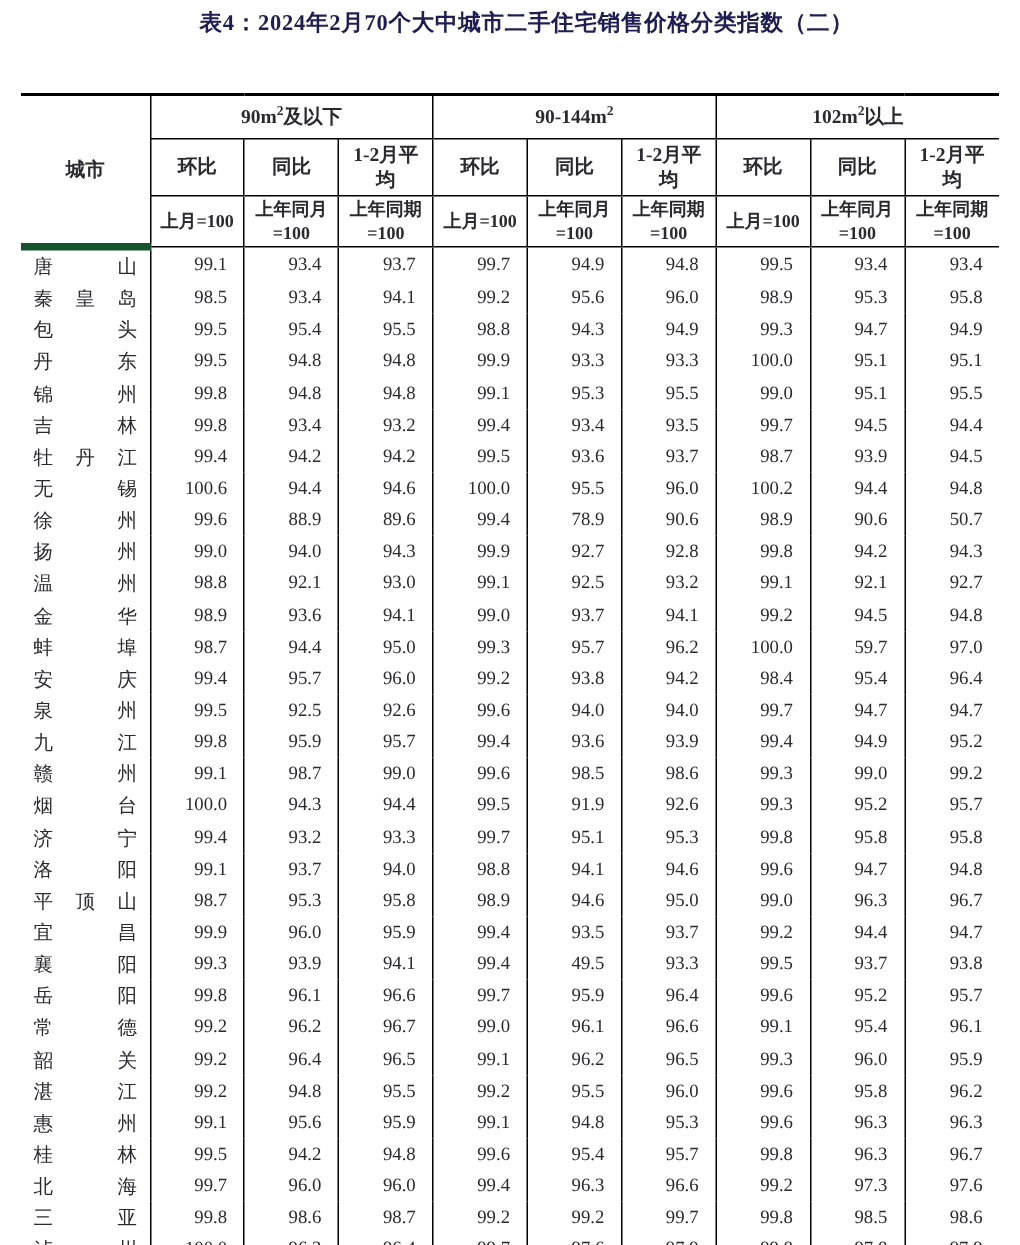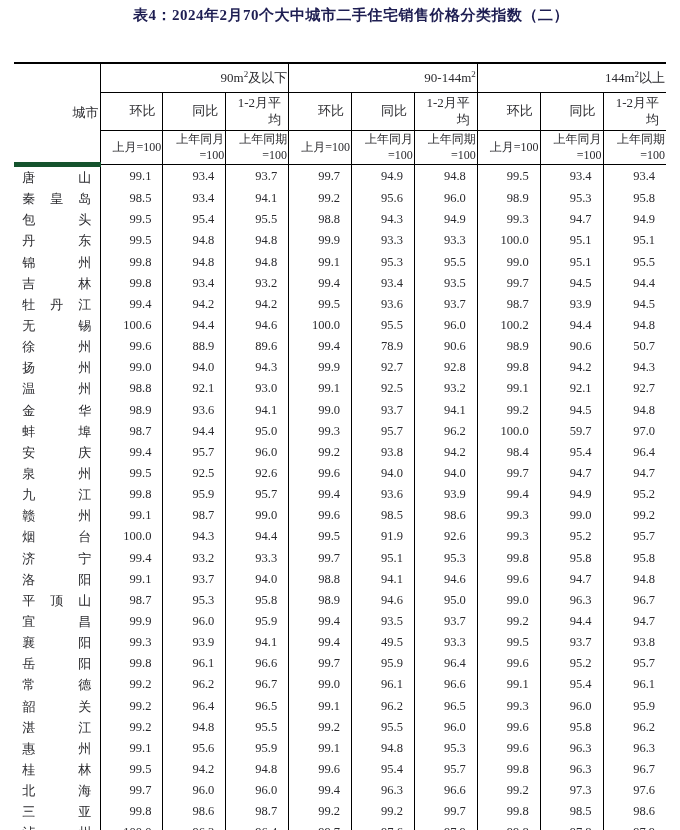--- a/index.html
+++ b/index.html
@@ -18,21 +18,21 @@
   }
   table.idx{
     position:absolute;top:62px;left:14px;
     width:652px;
     border-collapse:collapse;table-layout:fixed;
     border-top:2.6px solid #000;
     border-bottom:2.6px solid #000;
     color:#2a2a2e;
   }
   col.c-city{width:86px;}
-  thead th{font-weight:normal;text-align:right;vertical-align:middle;}
+  thead th{font-weight:bold;text-align:center;vertical-align:middle;}
   th.grp{
     height:26px;font-size:13px;
     border-left:1px solid #000;border-bottom:1px solid #000;
   }
   th.sub{
     height:37px;font-size:13px;line-height:1.25;
     padding:0 7px;
     border-left:1px solid #000;border-bottom:1px solid #000;
   }
   th.base{
@@ -73,21 +73,21 @@
       <col>
       <col>
       <col>
       <col>
   </colgroup>
   <thead>
     <tr>
       <th class="city-th" rowspan="3">城市</th>
       <th class="grp" colspan="3"><span>90m</span><sup>2</sup><span>及以下</span></th>
       <th class="grp" colspan="3"><span>90-144m</span><sup>2</sup><span></span></th>
-      <th class="grp" colspan="3"><span>144m</span><sup>2</sup><span>以上</span></th>
+      <th class="grp" colspan="3"><span>102m</span><sup>2</sup><span>以上</span></th>
     </tr>
     <tr>
       <th class="sub">环比</th>
       <th class="sub">同比</th>
       <th class="sub">1-2月平均</th>
       <th class="sub">环比</th>
       <th class="sub">同比</th>
       <th class="sub">1-2月平均</th>
       <th class="sub">环比</th>
       <th class="sub">同比</th>

